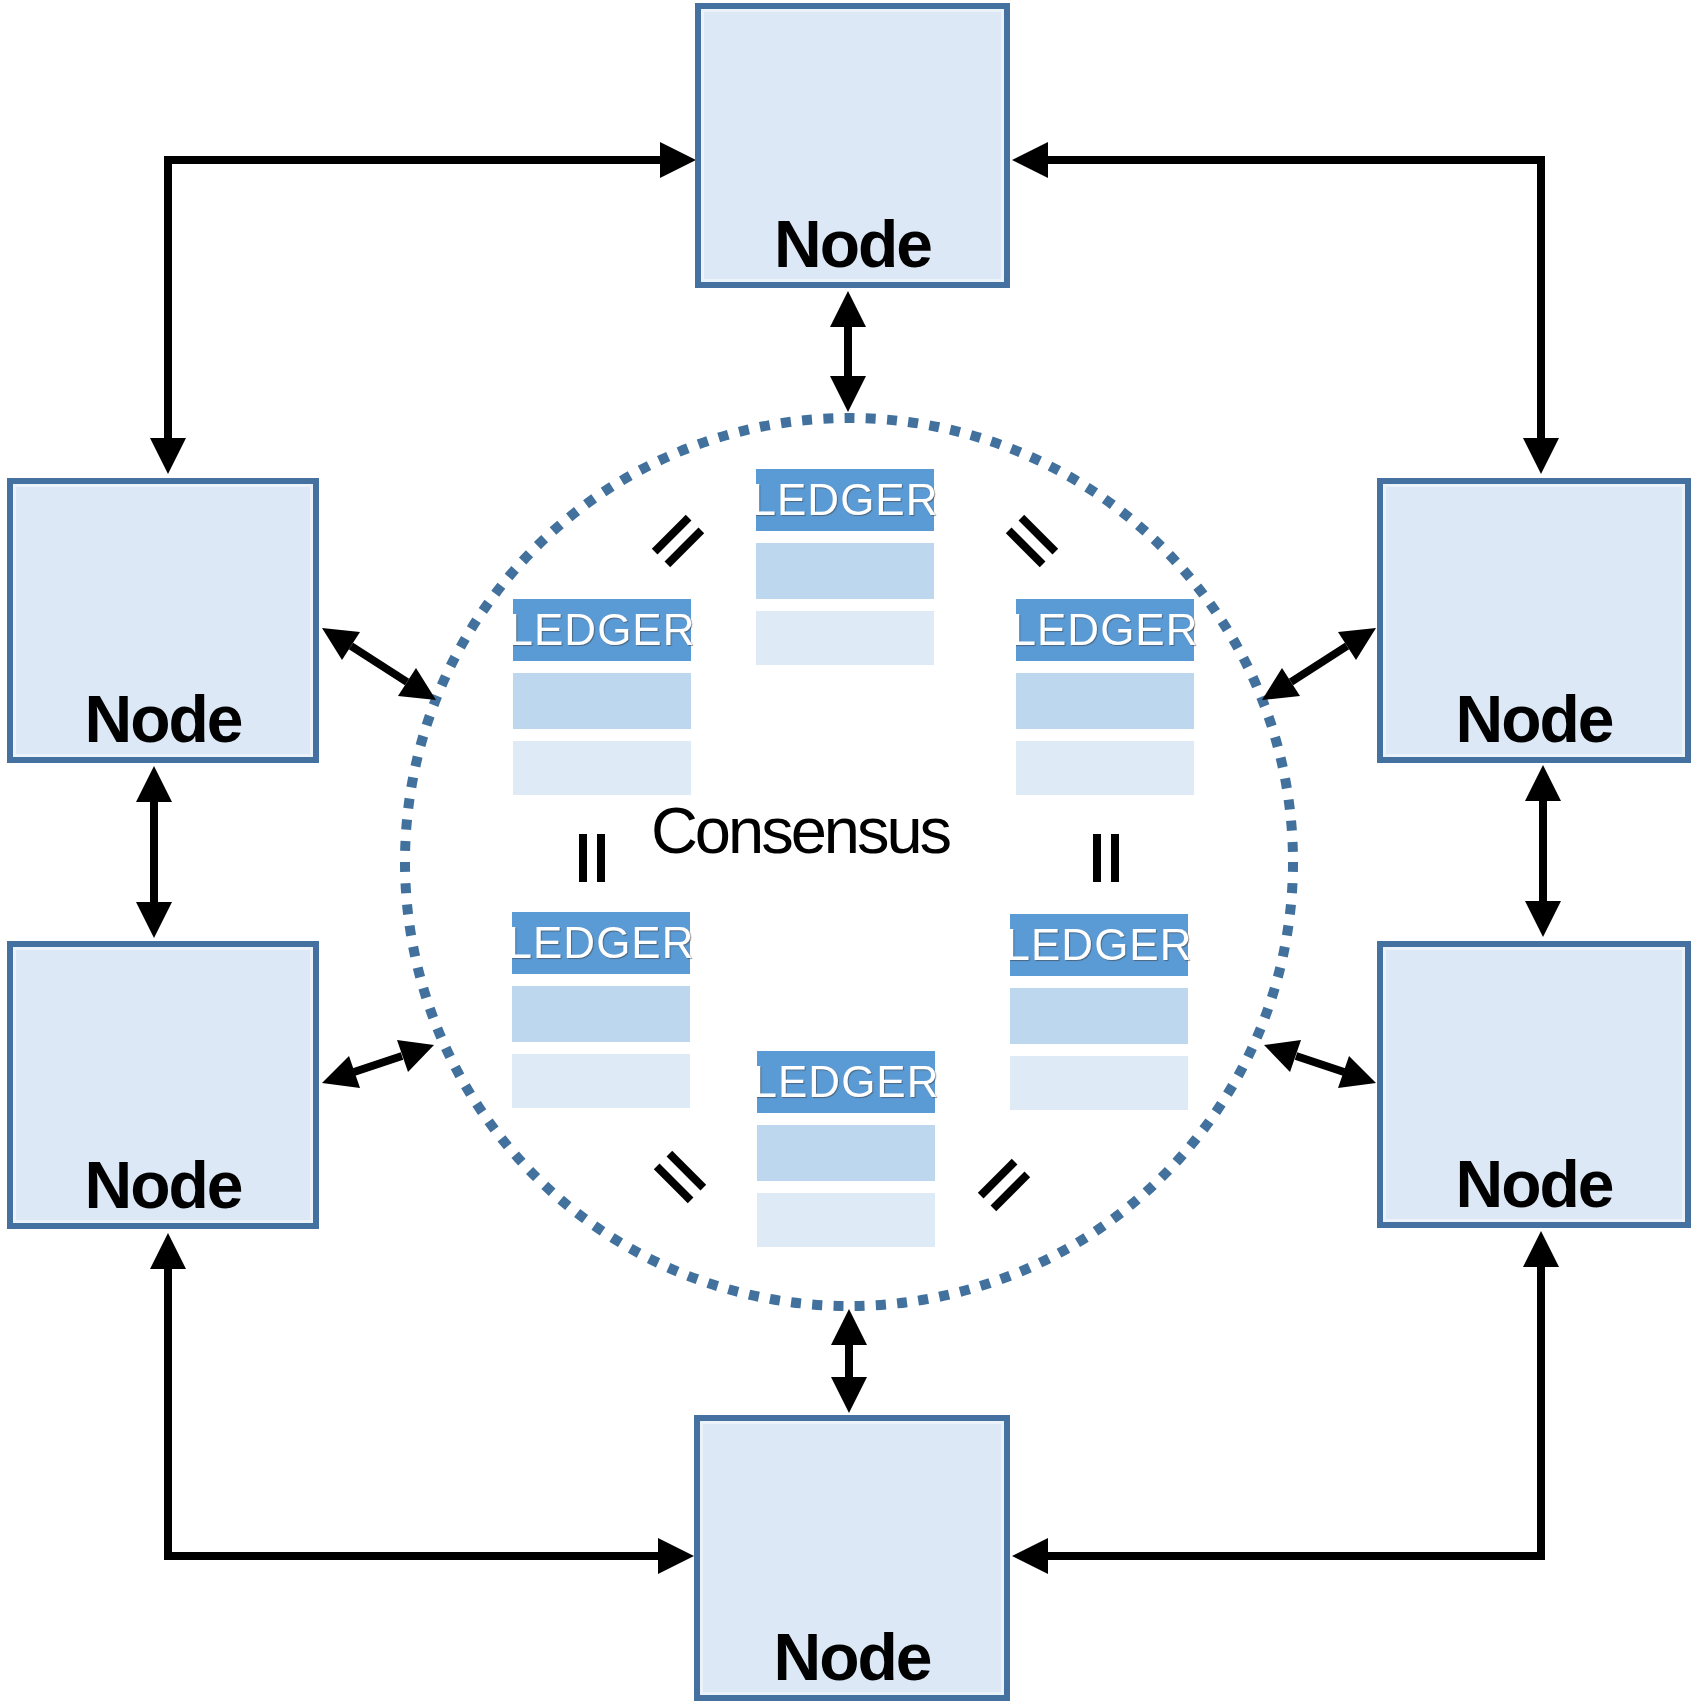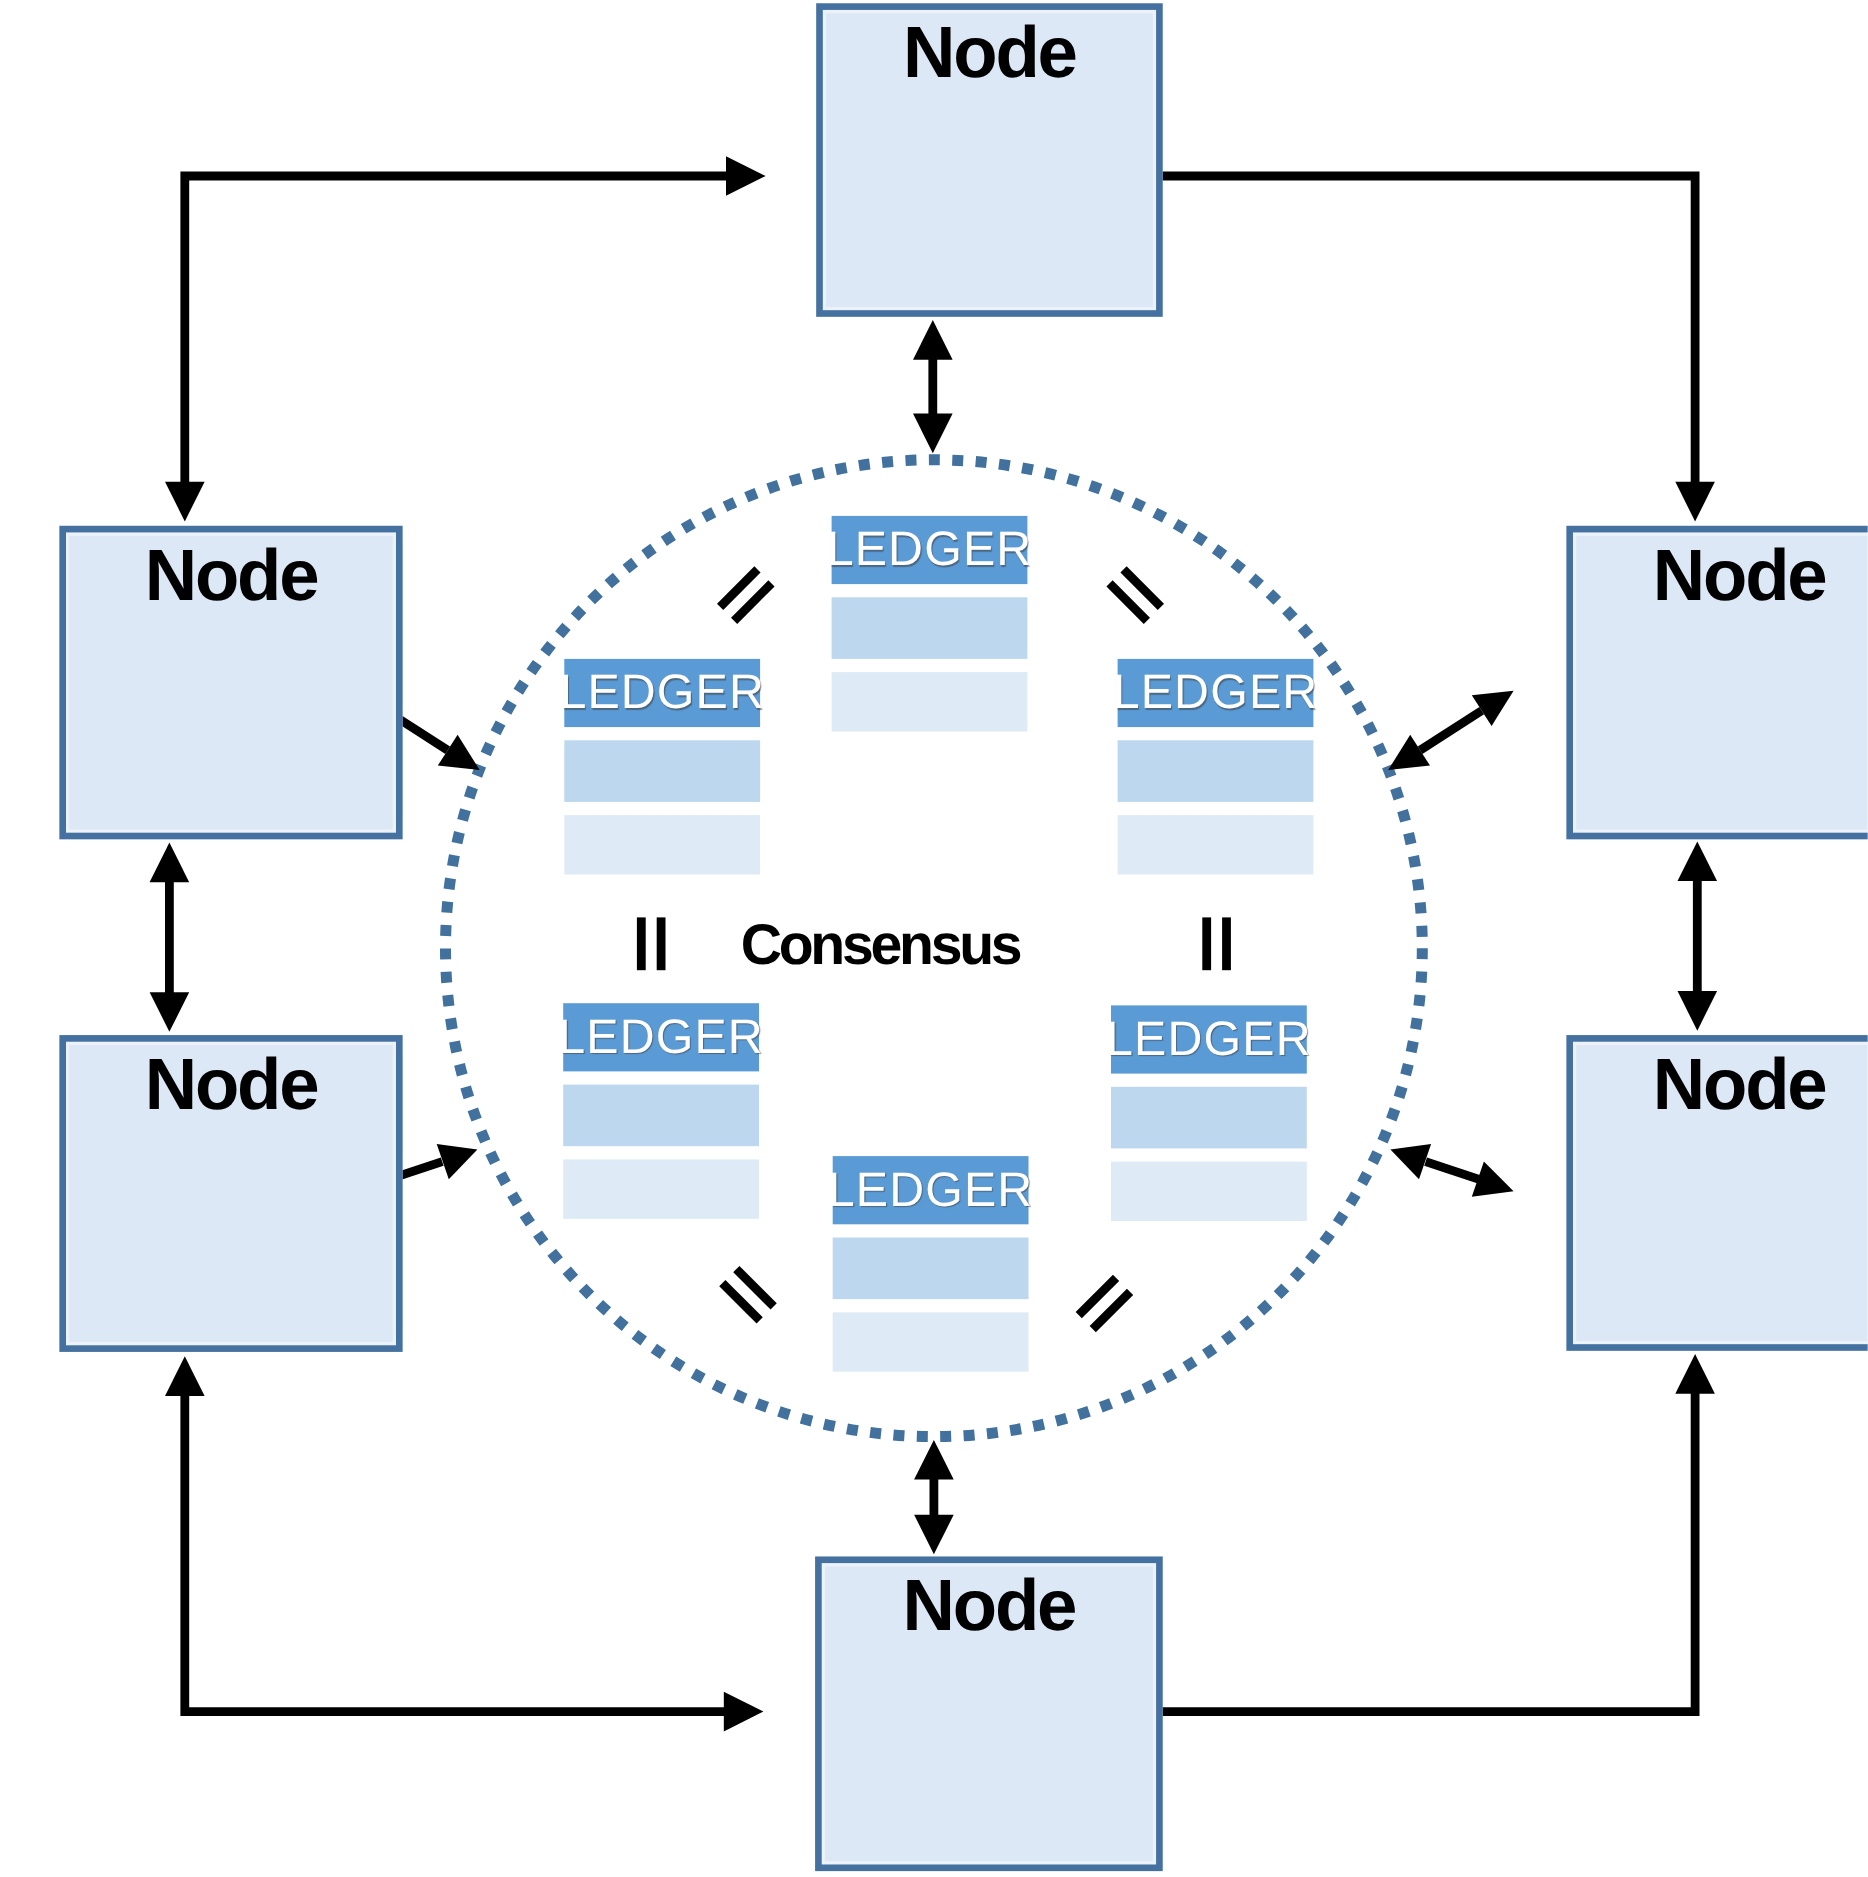--- a/index.html
+++ b/index.html
@@ -25,21 +25,21 @@
   .wires .stroke{stroke:var(--arrow);stroke-width:8;fill:none;}
   .wires .head{fill:var(--arrow);stroke:none;}
   .wires .ring{fill:none;stroke:var(--circle-dots);stroke-width:10;stroke-dasharray:10 11.3;}
 
   .node{
     position:absolute;
     background:var(--node-fill);
     border:6px solid var(--node-border);
     box-shadow:inset 0 0 0 3px rgba(255,255,255,.45);
     box-sizing:border-box;
-    display:flex;align-items:flex-start;justify-content:center;margin-left:47px;
+    display:flex;align-items:flex-end;justify-content:center;
   }
   .node .lbl{
     color:var(--label-text);
     font-size:66px;font-weight:bold;letter-spacing:-2px;
   }
   .node-top{left:695px;top:3px;width:315px;height:285px;}
   .node-left-upper{left:7px;top:478px;width:312px;height:285px;}
   .node-right-upper{left:1377px;top:478px;width:314px;height:285px;}
   .node-left-lower{left:7px;top:941px;width:312px;height:288px;}
   .node-right-lower{left:1377px;top:941px;width:314px;height:287px;}
@@ -56,23 +56,23 @@
   .ledger .r1{height:56px;margin-top:12px;background:var(--ledger-row-1);}
   .ledger .r2{height:54px;margin-top:12px;background:var(--ledger-row-2);}
   .ledger-top{left:756px;top:469px;}
   .ledger-left-upper{left:513px;top:599px;}
   .ledger-right-upper{left:1016px;top:599px;}
   .ledger-left-lower{left:512px;top:912px;}
   .ledger-right-lower{left:1010px;top:914px;}
   .ledger-bottom{left:757px;top:1051px;}
 
   .consensus{
-    position:absolute;left:800px;top:859px;
+    position:absolute;left:800px;top:830px;
     transform:translate(-50%,-50%);
-    font-size:52px;font-weight:bold;letter-spacing:-3px;
+    font-size:65px;font-weight:normal;letter-spacing:-3px;
     color:var(--label-text);white-space:nowrap;
   }
 
   .eq{
     position:absolute;width:48px;height:26px;
     border-top:8px solid var(--arrow);
     border-bottom:8px solid var(--arrow);
     box-sizing:border-box;
   }
   .eq-tl{left:678px;top:541px;transform:translate(-50%,-50%) rotate(-45deg);}

